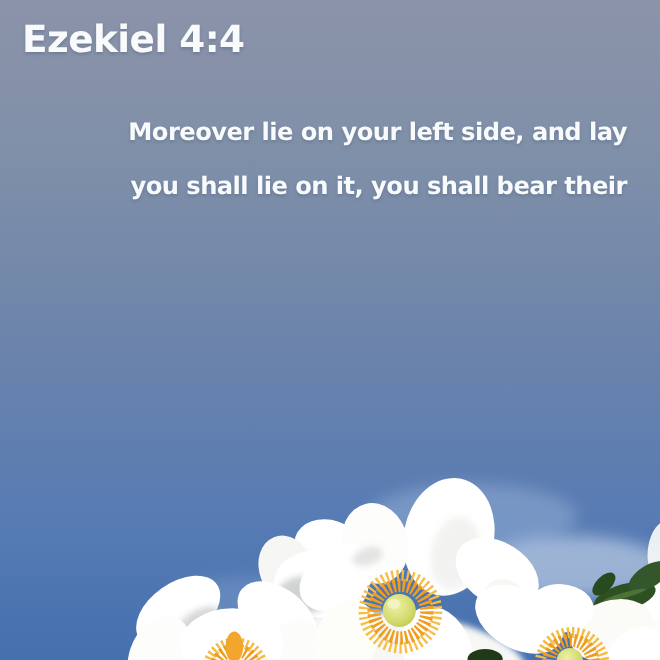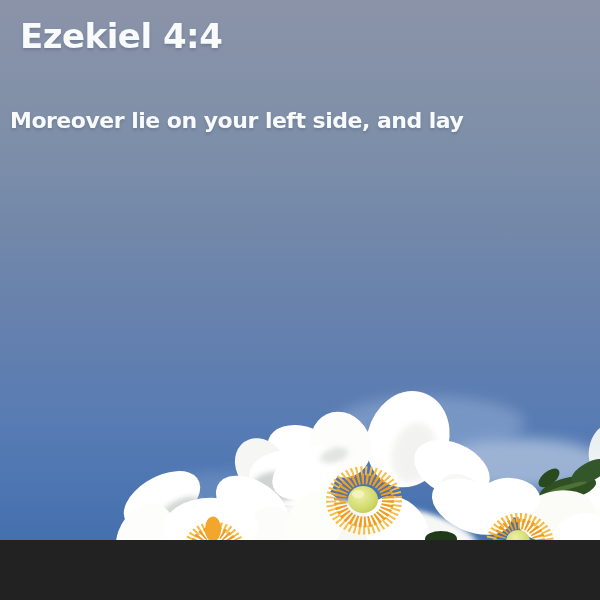--- a/index.html
+++ b/index.html
@@ -3,21 +3,21 @@
 <meta charset="utf-8">
 <style>
   html, body {
     margin: 0;
     padding: 0;
     background: #222;
   }
   .canvas {
     position: relative;
     width: 600px;
-    height: 540px;
+    height: 600px;
     overflow: hidden;
     font-family: "DejaVu Sans", "Liberation Sans", sans-serif;
   }
   .bg-art {
     position: absolute;
     inset: 0;
     width: 100%;
     height: 100%;
     display: block;
   }
@@ -30,21 +30,21 @@
     font-weight: bold;
     letter-spacing: -0.5px;
     color: #f9fafb;
     text-shadow: 0 2px 3px rgba(55, 75, 105, 0.30);
   }
   .verse {
     position: absolute;
     left: 10px;
     right: 30px;
     top: 96px;
-    text-align: left;
+    text-align: right;
   }
   .verse-line {
     font-size: 22px;
     font-weight: 600;
     letter-spacing: -0.5px;
     line-height: 49px;
     white-space: nowrap;
     color: #f8fafc;
     text-shadow: 0 2px 3px rgba(55, 75, 105, 0.28);
   }
@@ -153,15 +153,16 @@
         <circle cx="519" cy="602" r="20" fill="none" stroke="#ee9c20" stroke-width="12" stroke-dasharray="2.2 2"></circle>
       </g>
       <circle cx="518" cy="601" r="12" fill="url(#pistil)"></circle>
     </g>
   </svg>
 
   <h1 class="title">Ezekiel 4:4</h1>
 
   <div class="verse">
     <div class="verse-line">Moreover lie on your left side, and lay</div>
+    <div class="verse-line">you shall lie on it, you shall bear their</div>
   </div>
 
 </div>
 
 </body></html>

